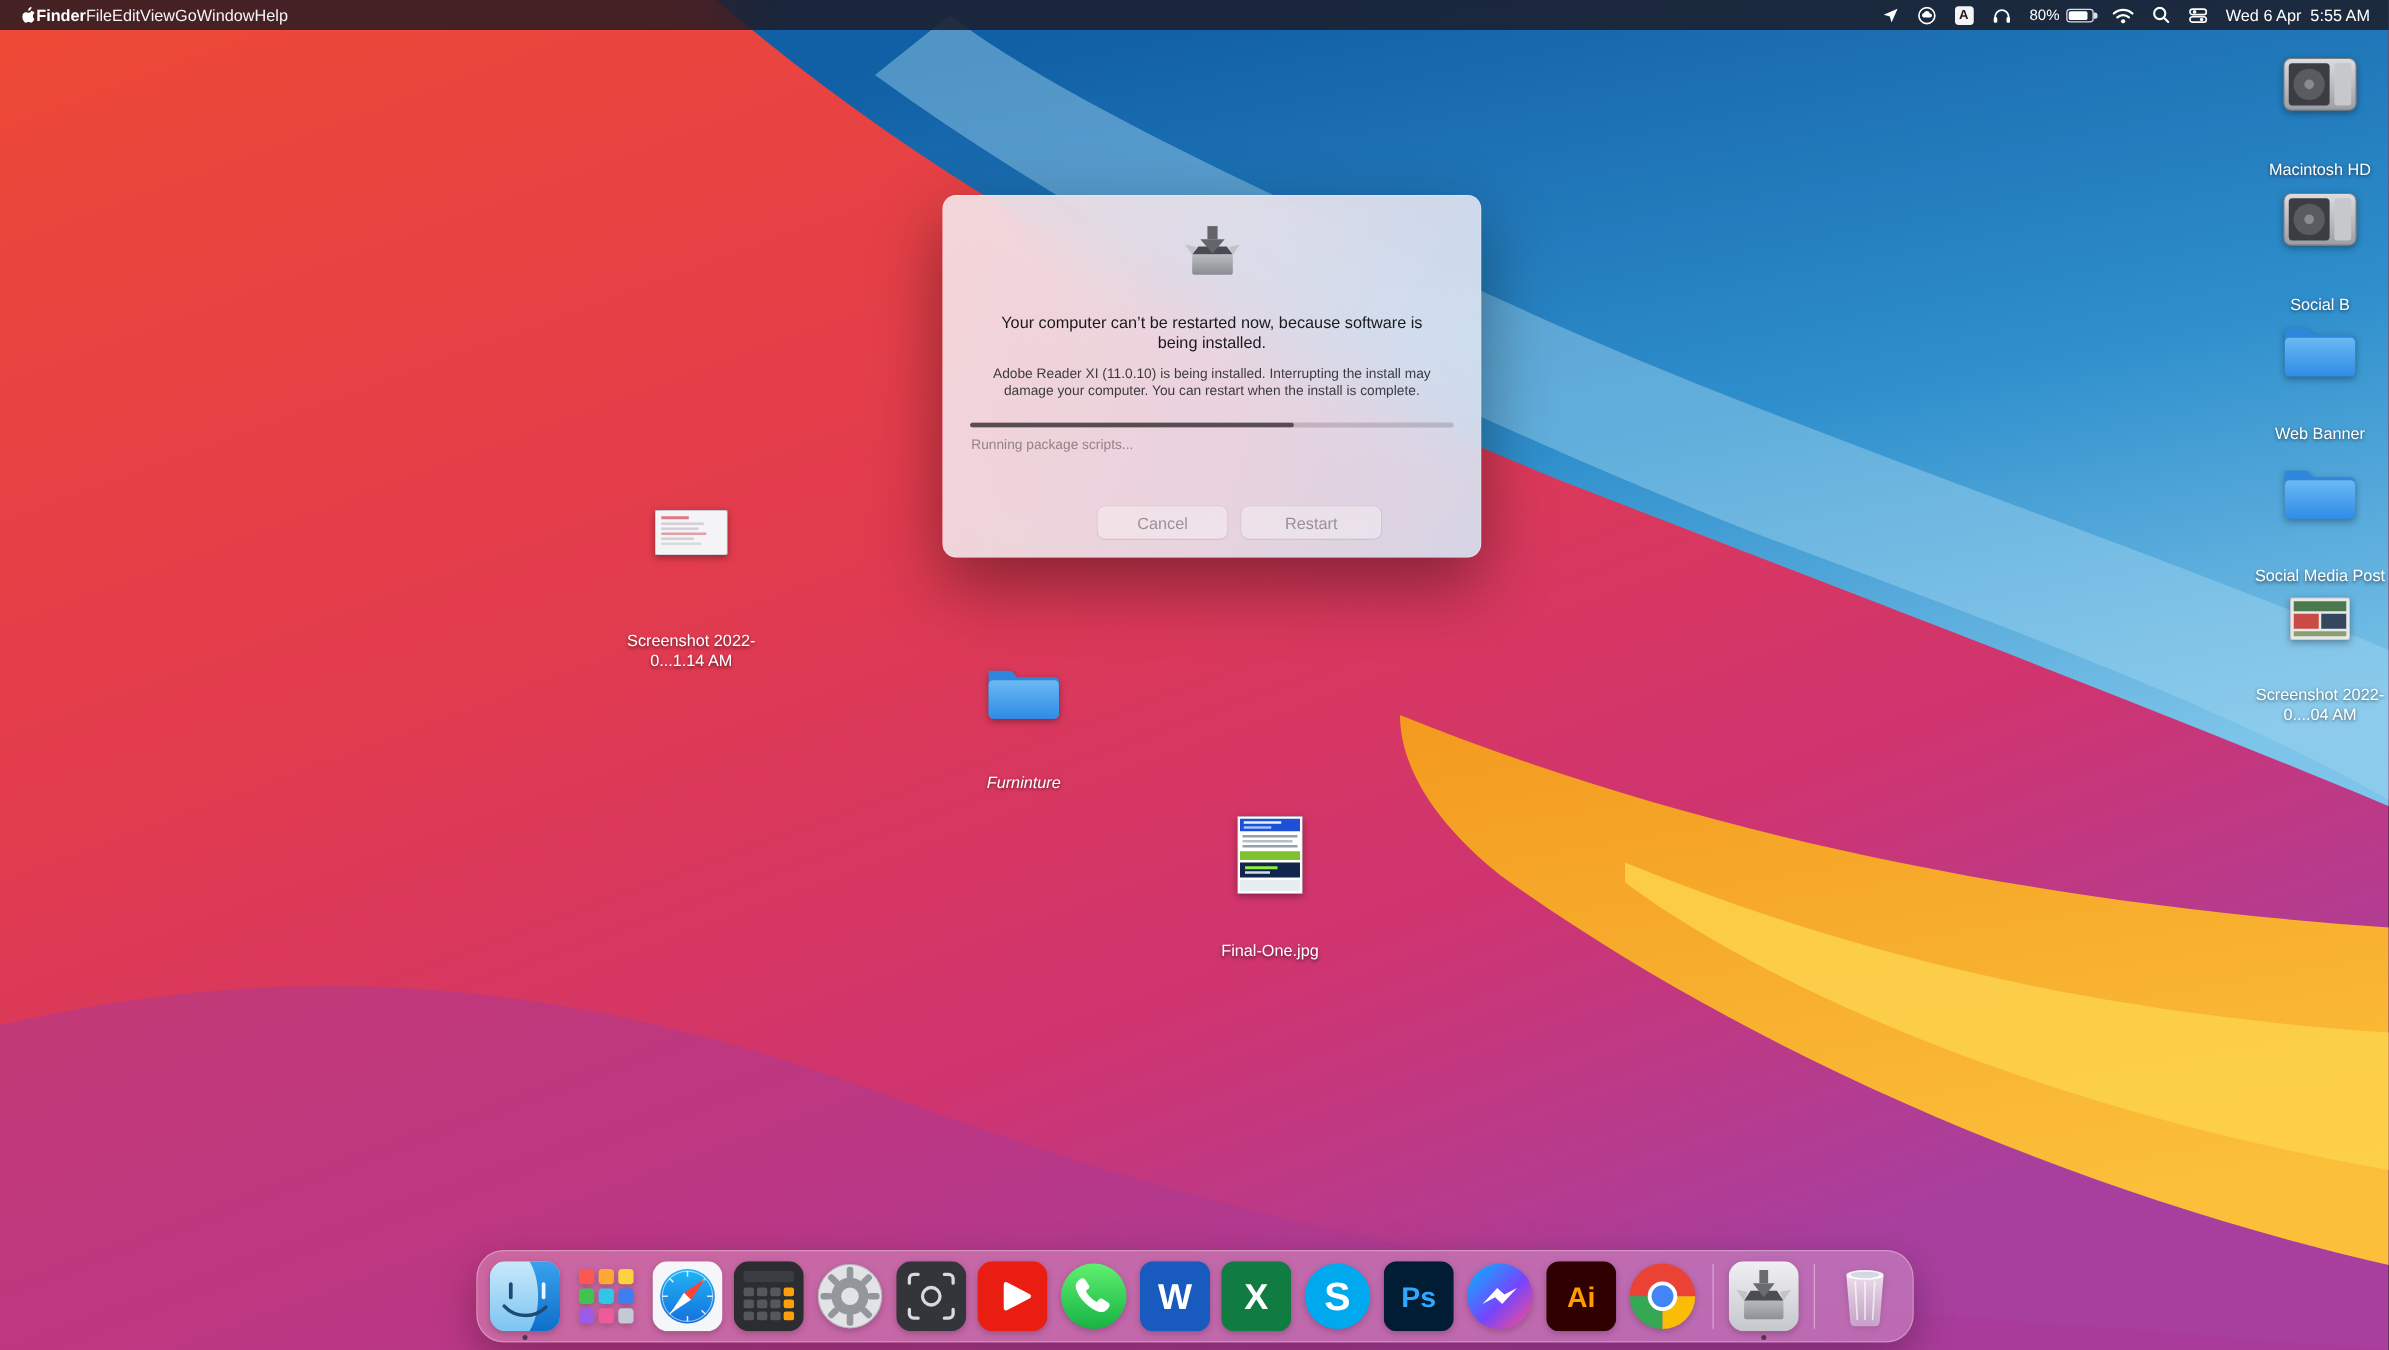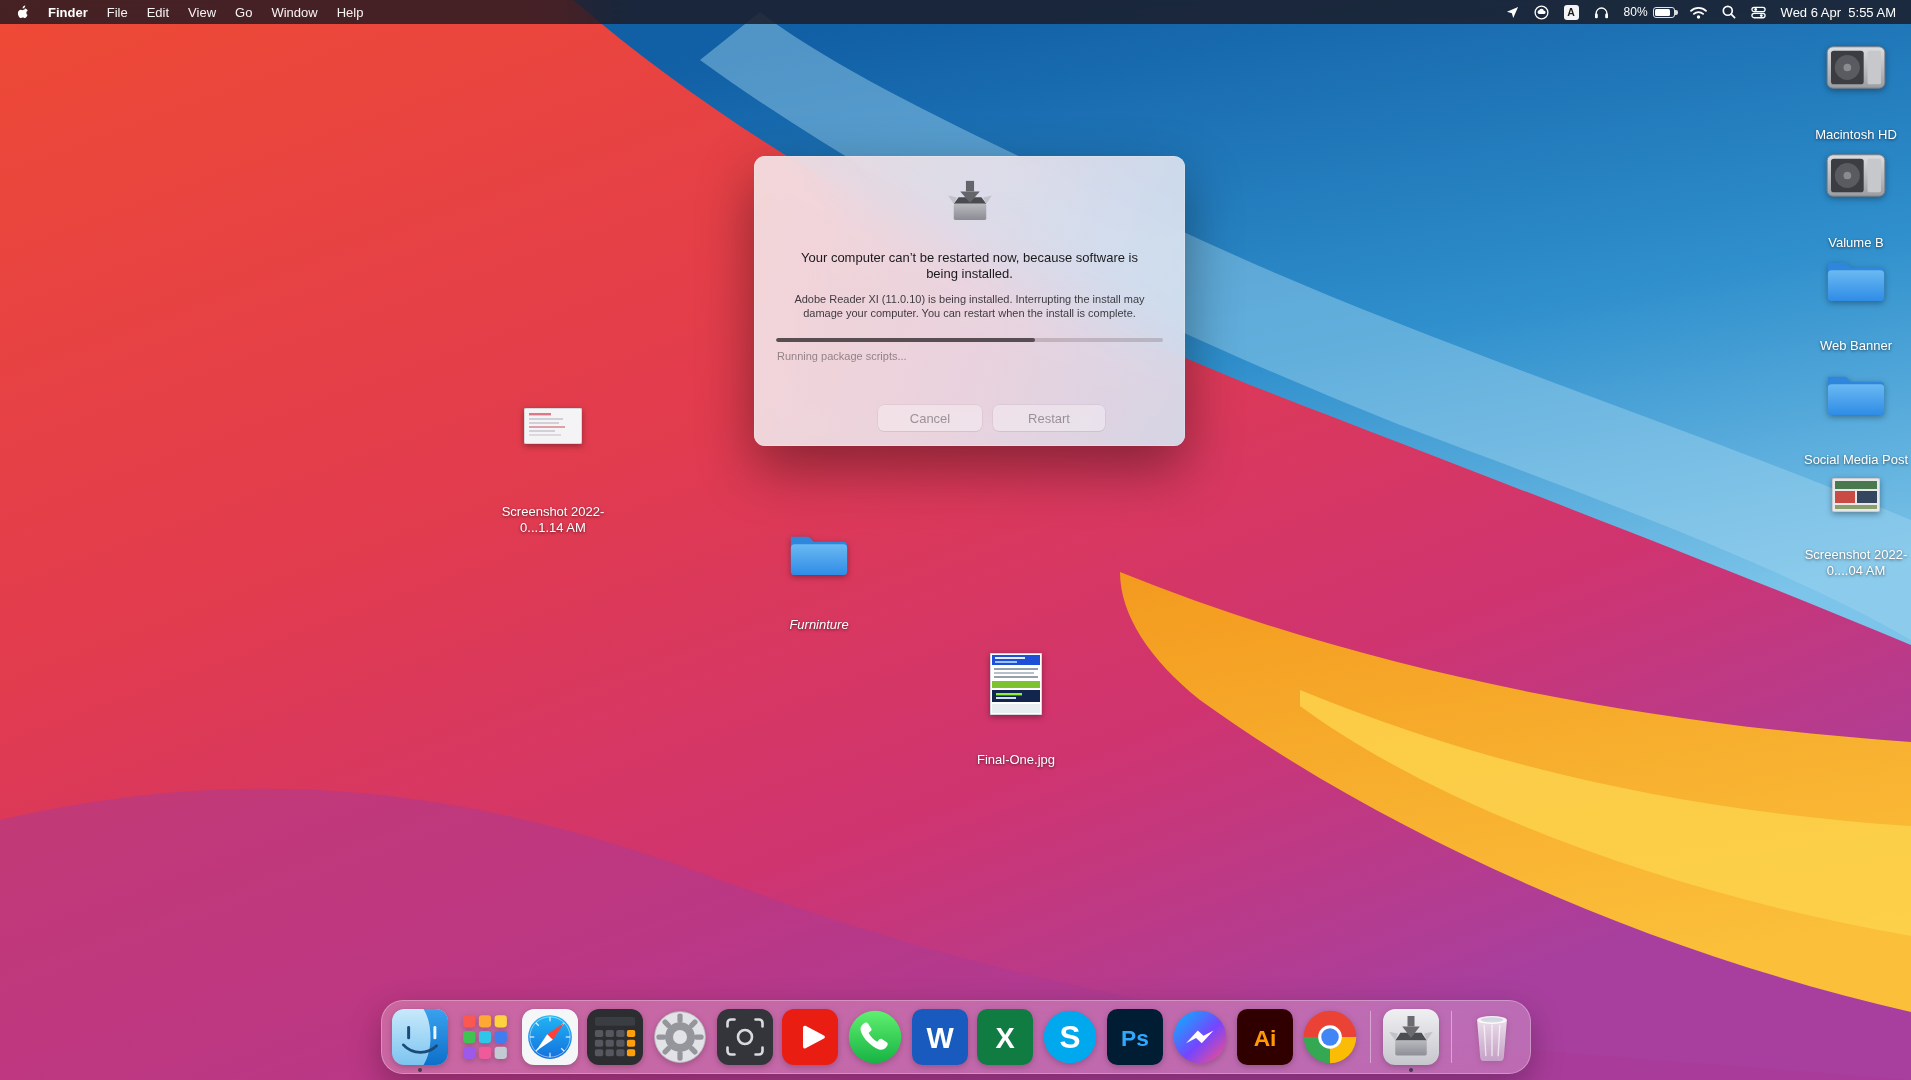--- a/index.html
+++ b/index.html
@@ -12,21 +12,21 @@
   .wallpaper{position:absolute;inset:0;z-index:0;}
   .wallpaper svg{width:100%;height:100%;display:block;}
 
   
   .menu-bar{
     position:absolute;top:0;left:0;right:0;height:24px;z-index:60;
     background:rgba(28,24,33,.8);backdrop-filter:blur(25px);
     display:flex;align-items:center;color:#fff;font-size:13px;
     padding:0 15px;box-sizing:border-box;
   }
-  .mb-left{display:flex;align-items:flex-end;gap:19px;}
+  .mb-left{display:flex;align-items:flex-end;}
   .apple{display:flex;align-items:center;}
   .app-name{font-weight:bold;}
   .menu{opacity:.95;}
   .mb-right{margin-left:auto;display:flex;align-items:center;gap:15px;}
   .mb-icon{display:flex;align-items:center;justify-content:center;}
   .input-box{width:15px;height:15px;background:#f4f4f6;border-radius:3px;
     color:#1c1c1e;display:flex;align-items:center;justify-content:center;
     font-size:10.5px;font-weight:bold;}
   .batt-group{display:flex;align-items:center;gap:5px;}
   .batt-pct{font-size:12px;}
@@ -254,21 +254,21 @@
 <div class="desktop-icon di-hd2">
   <span class="icon-art">
     <svg width="62" height="50" viewBox="0 0 64 52">
       <rect x="2" y="5" width="60" height="43" rx="6" fill="url(#gHd)" stroke="#7c7d82" stroke-width="1"></rect>
       <rect x="6" y="9" width="34" height="35" rx="3" fill="#3c3d42"></rect>
       <circle cx="23" cy="26.5" r="13" fill="#5a5b61"></circle>
       <circle cx="23" cy="26.5" r="4" fill="#8a8b90"></circle>
       <rect x="44" y="9" width="14" height="35" rx="2" fill="#c7c8cc"></rect>
     </svg>
   </span>
-  <span class="icon-label">Valume B</span>
+  <span class="icon-label">Social B</span>
 </div>
 
 <div class="desktop-icon di-fol1">
   <span class="icon-art">
     <svg width="60" height="47" viewBox="0 0 64 50">
       <path d="M2 7 h17 c1.6 0 3.1.7 4.2 2 l3 3.5 H58 a4 4 0 0 1 4 4 V44 a4 4 0 0 1 -4 4 H6 a4 4 0 0 1 -4 -4 Z" fill="#2e86dd"></path>
       <rect x="2" y="15" width="60" height="33" rx="4" fill="url(#gFold)"></rect>
     </svg>
   </span>
   <span class="icon-label">Web Banner</span>

